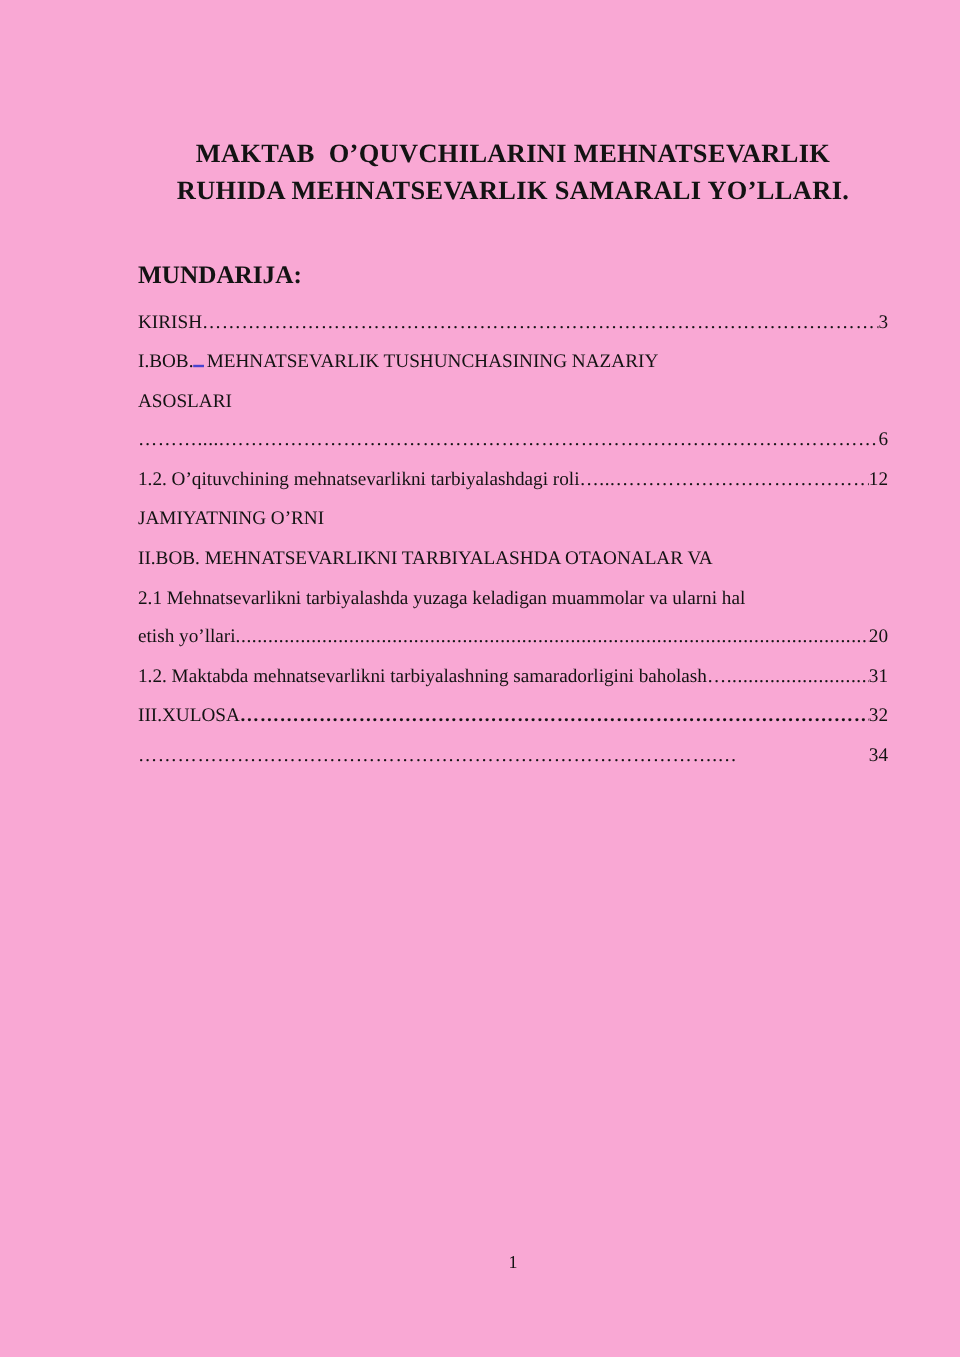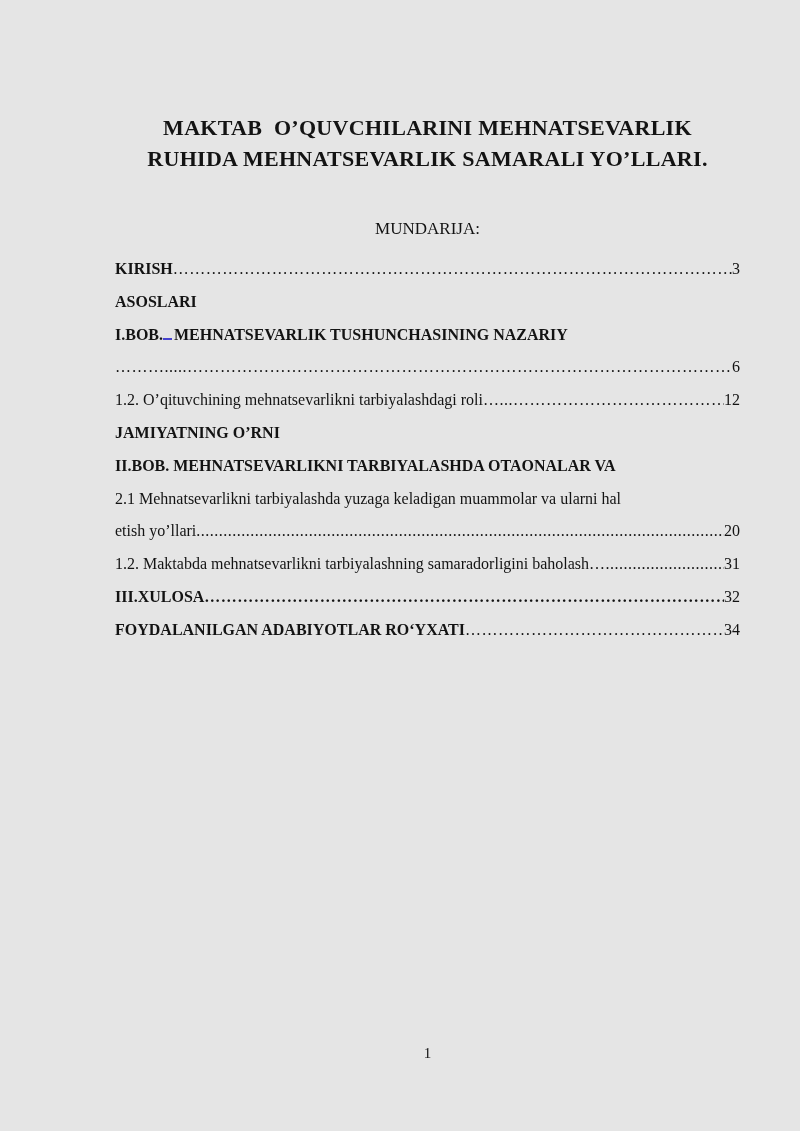--- a/index.html
+++ b/index.html
@@ -4,21 +4,21 @@
 <style>
   html, body {
     margin: 0;
     padding: 0;
     background: #ffffff;
   }
   .page {
     position: relative;
     width: 800px;
     height: 1131px;
-    background: #e5e5e5;
+    background: #f9a8d4;
     overflow: hidden;
     font-family: "Liberation Serif", "DejaVu Serif", serif;
     color: #131313;
   }
   .content {
     position: absolute;
     left: 115px;
     top: 112px;
     width: 625px;
   }
@@ -27,41 +27,41 @@
   }
   .title-line {
     font-size: 22px;
     font-weight: bold;
     line-height: 31px;
     letter-spacing: 0.3px;
     white-space: pre;
   }
   .subtitle {
     margin-top: 44px;
-    text-align: center;
-    font-size: 17px;
-    font-weight: normal;
+    text-align: left;
+    font-size: 21px;
+    font-weight: bold;
     line-height: 22px;
   }
   .toc {
     margin-top: 13px;
     font-size: 16px;
   }
   .toc-row {
     display: flex;
     align-items: baseline;
     line-height: 32.8px;
     width: 100%;
   }
   .toc-row .t {
     white-space: pre;
     flex: 0 0 auto;
   }
   .bold {
-    font-weight: bold;
+    font-weight: normal;
     text-align: center;
   }
   .leader {
     flex: 1 1 auto;
     min-width: 0;
     overflow: hidden;
     white-space: nowrap;
     letter-spacing: 0.5px;
   }
   .leader-bold {
@@ -106,28 +106,28 @@
 
     <div class="toc">
 
       <div class="toc-row">
         <span class="t bold">KIRISH</span>
         <span class="leader">………………………………………………………………………………………………………………………………………………………………………………</span>
         <span class="pg">3</span>
       </div>
 
       <div class="toc-row">
-        <span class="t bold">ASOSLARI</span>
-      </div>
-
-      <div class="toc-row">
         <span class="t bold">I.BOB.</span>
           <span class="uspace"></span>
           <span class="gap-after-prefix"></span>
           <span class="t bold">MEHNATSEVARLIK TUSHUNCHASINING NAZARIY</span>
+      </div>
+
+      <div class="toc-row">
+        <span class="t bold">ASOSLARI</span>
       </div>
 
       <div class="toc-row">
         <span class="leader">……….....………………………………………………………………………………………………</span>
         <span class="pg">6</span>
       </div>
 
       <div class="toc-row">
         <span class="t">1.2. O’qituvchining mehnatsevarlikni tarbiyalashdagi roli</span>
         <span class="leader">…...……………………………………………………………………………………………………..</span>
@@ -158,21 +158,20 @@
         <span class="pg">31</span>
       </div>
 
       <div class="toc-row">
         <span class="t bold">III.XULOSA</span>
         <span class="leader leader-bold">…………………………………………………………………………………………………………………………………...</span>
         <span class="pg">32</span>
       </div>
 
       <div class="toc-row">
-        <span class="t bold">FOYDALANILGAN ADABIYOTLAR RO‘YXATI</span>
         <span class="leader">…………………………………………………………………………….…</span>
         <span class="pg">34</span>
       </div>
 
     </div>
   </div>
 
   <div class="footer-pagenum">1</div>
 </div>
 

